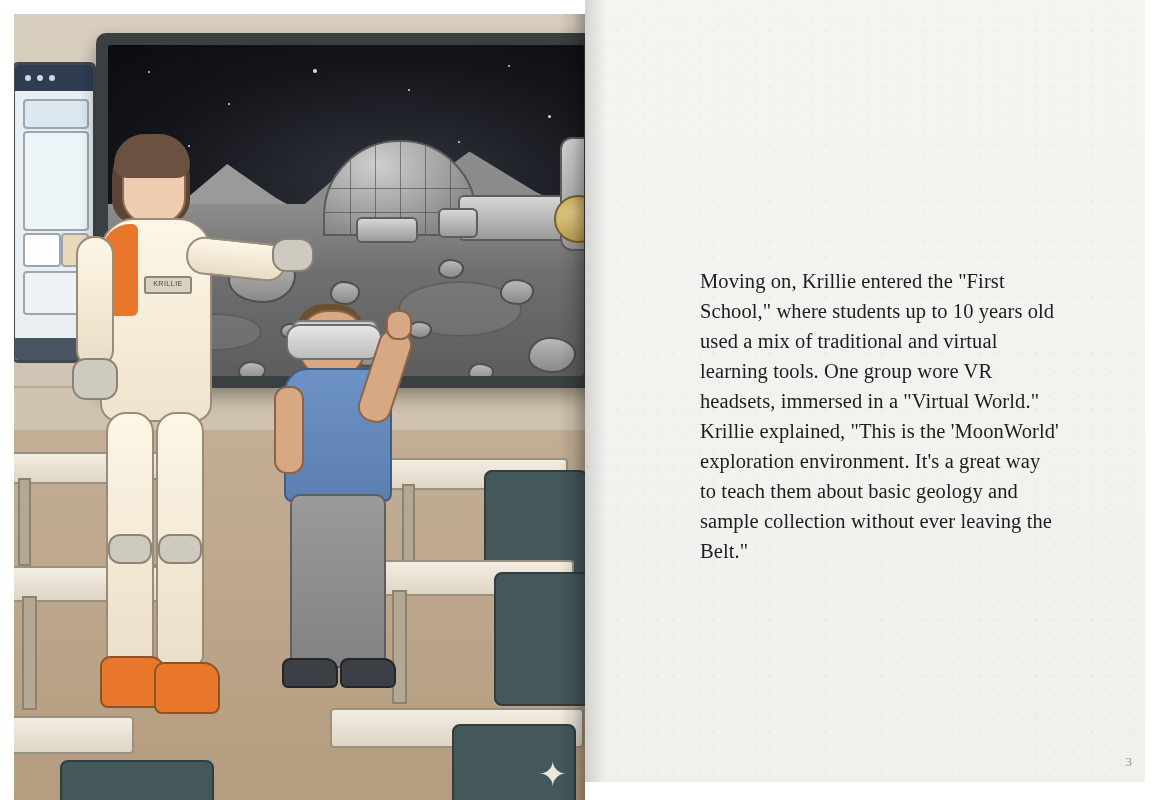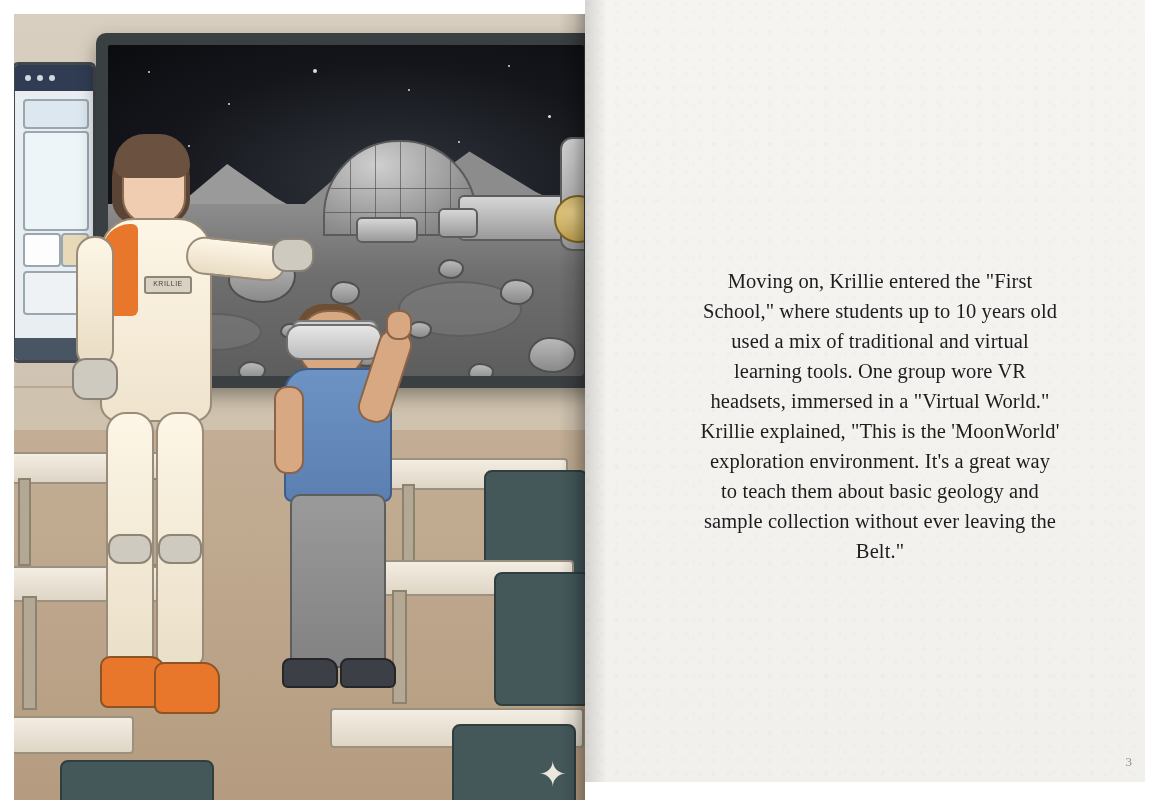--- a/index.html
+++ b/index.html
@@ -247,21 +247,20 @@
   .body-text {
     position: absolute;
     left: 115px;
     top: 245px;
     width: 360px;
     font-family: "Liberation Serif", serif;
     font-size: 20.5px;
     line-height: 30px;
     color: #1d1d1f;
     letter-spacing: .1px;
-    text-align: center;
   }
   .page-number {
     position: absolute;
     right: 38px;
     bottom: 30px;
     font-family: "Liberation Serif", serif;
     font-size: 13px;
     color: #8d8d8d;
   }
 </style>

